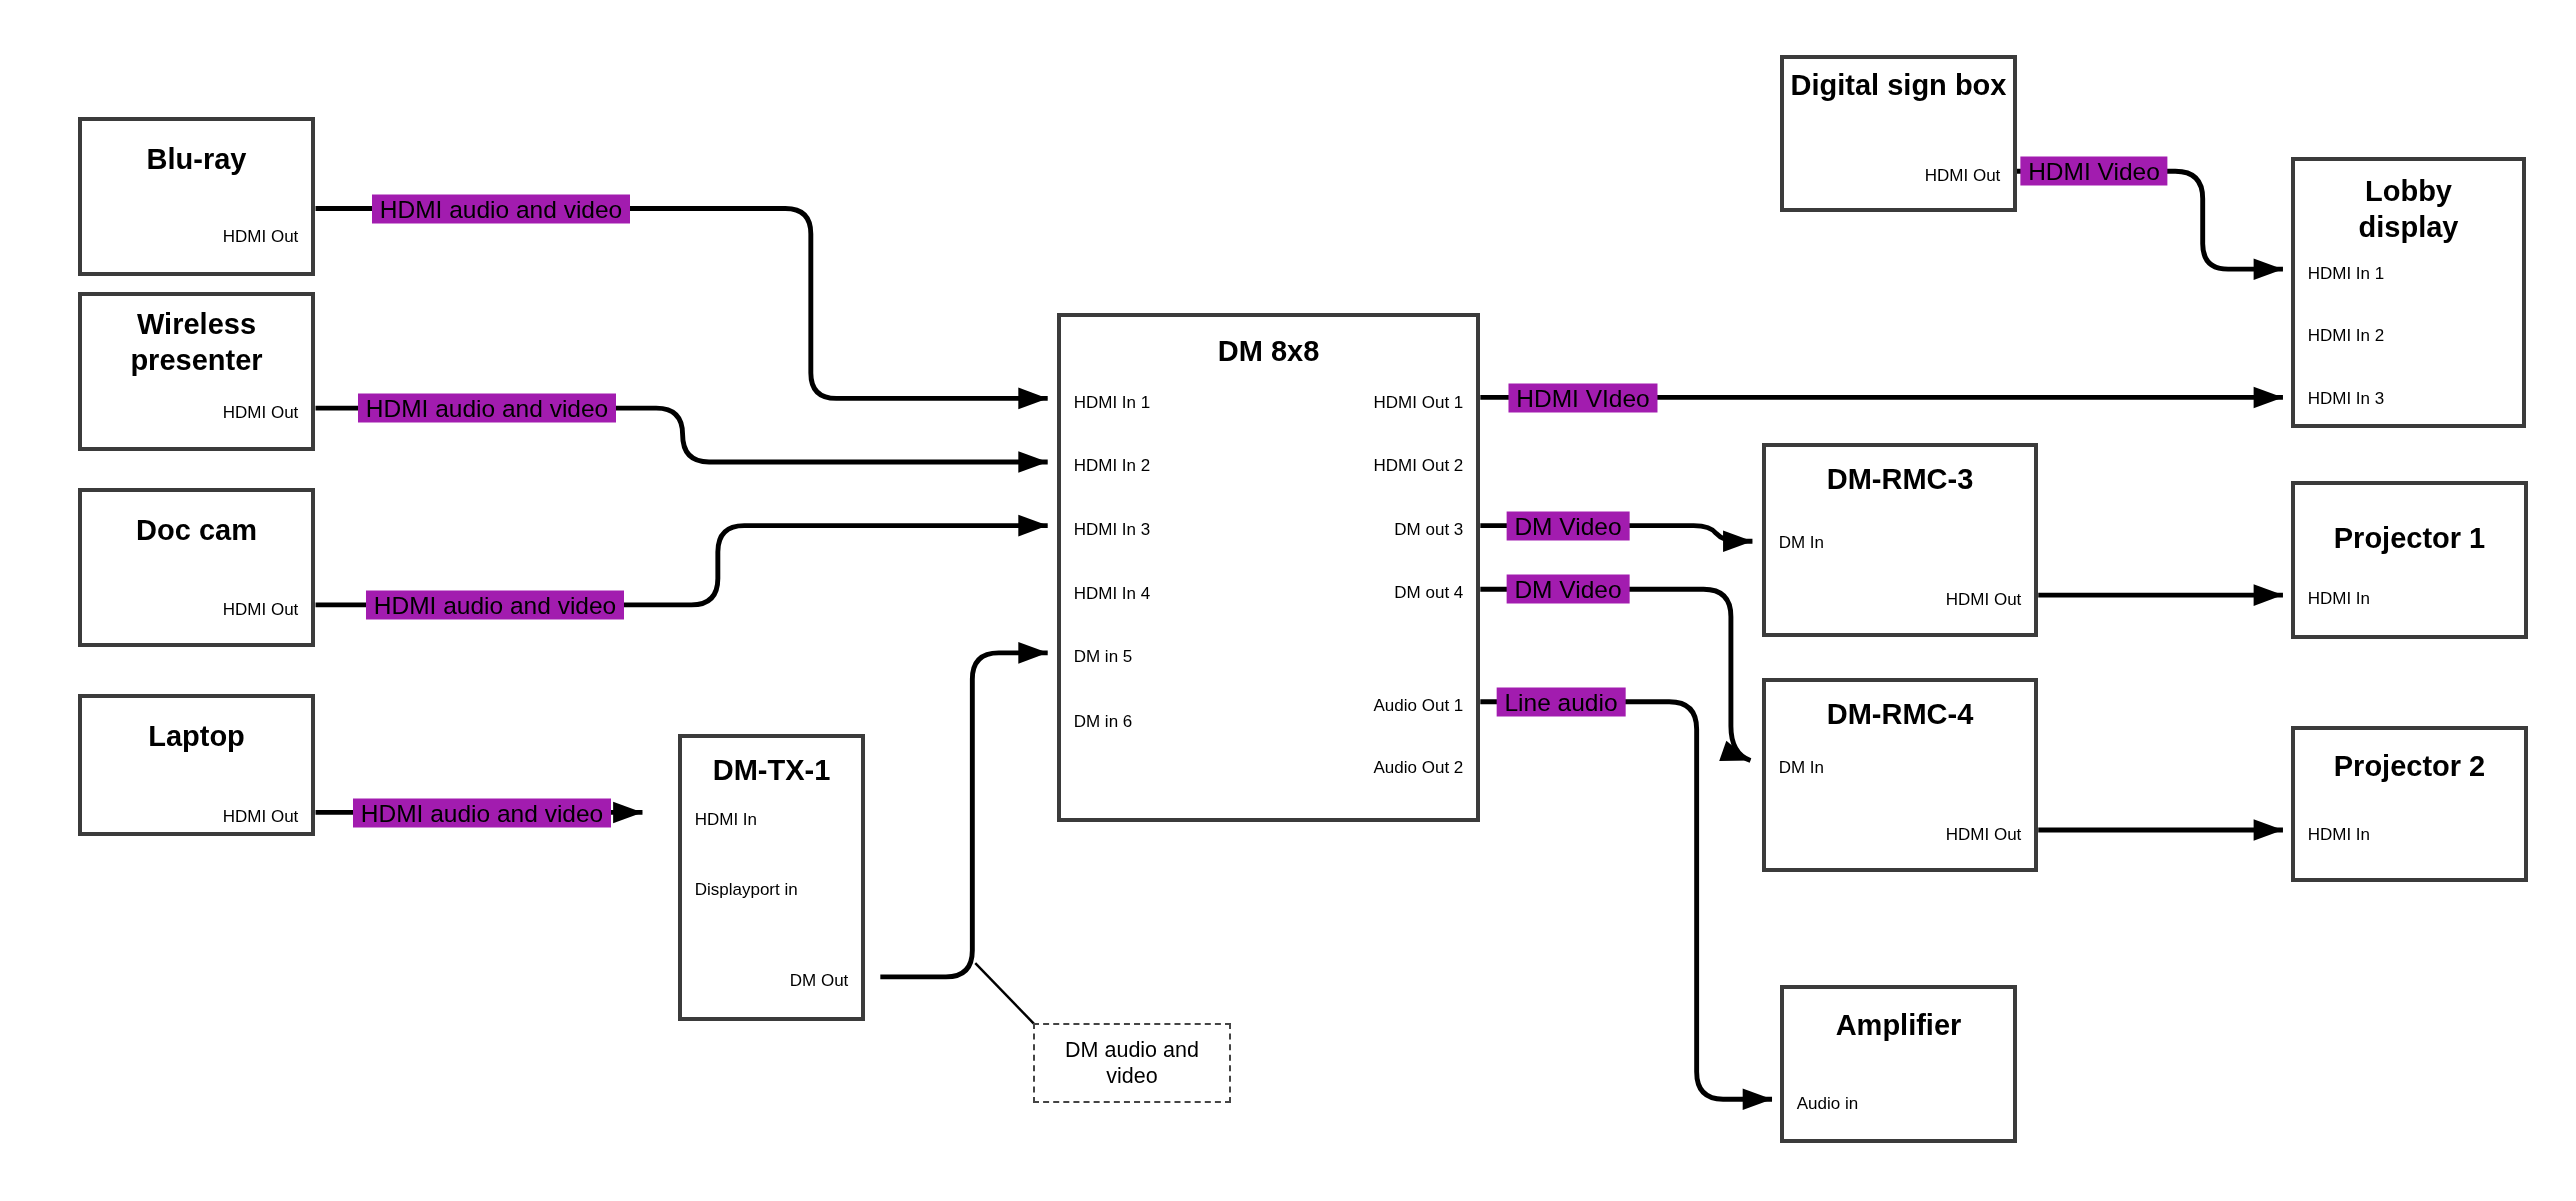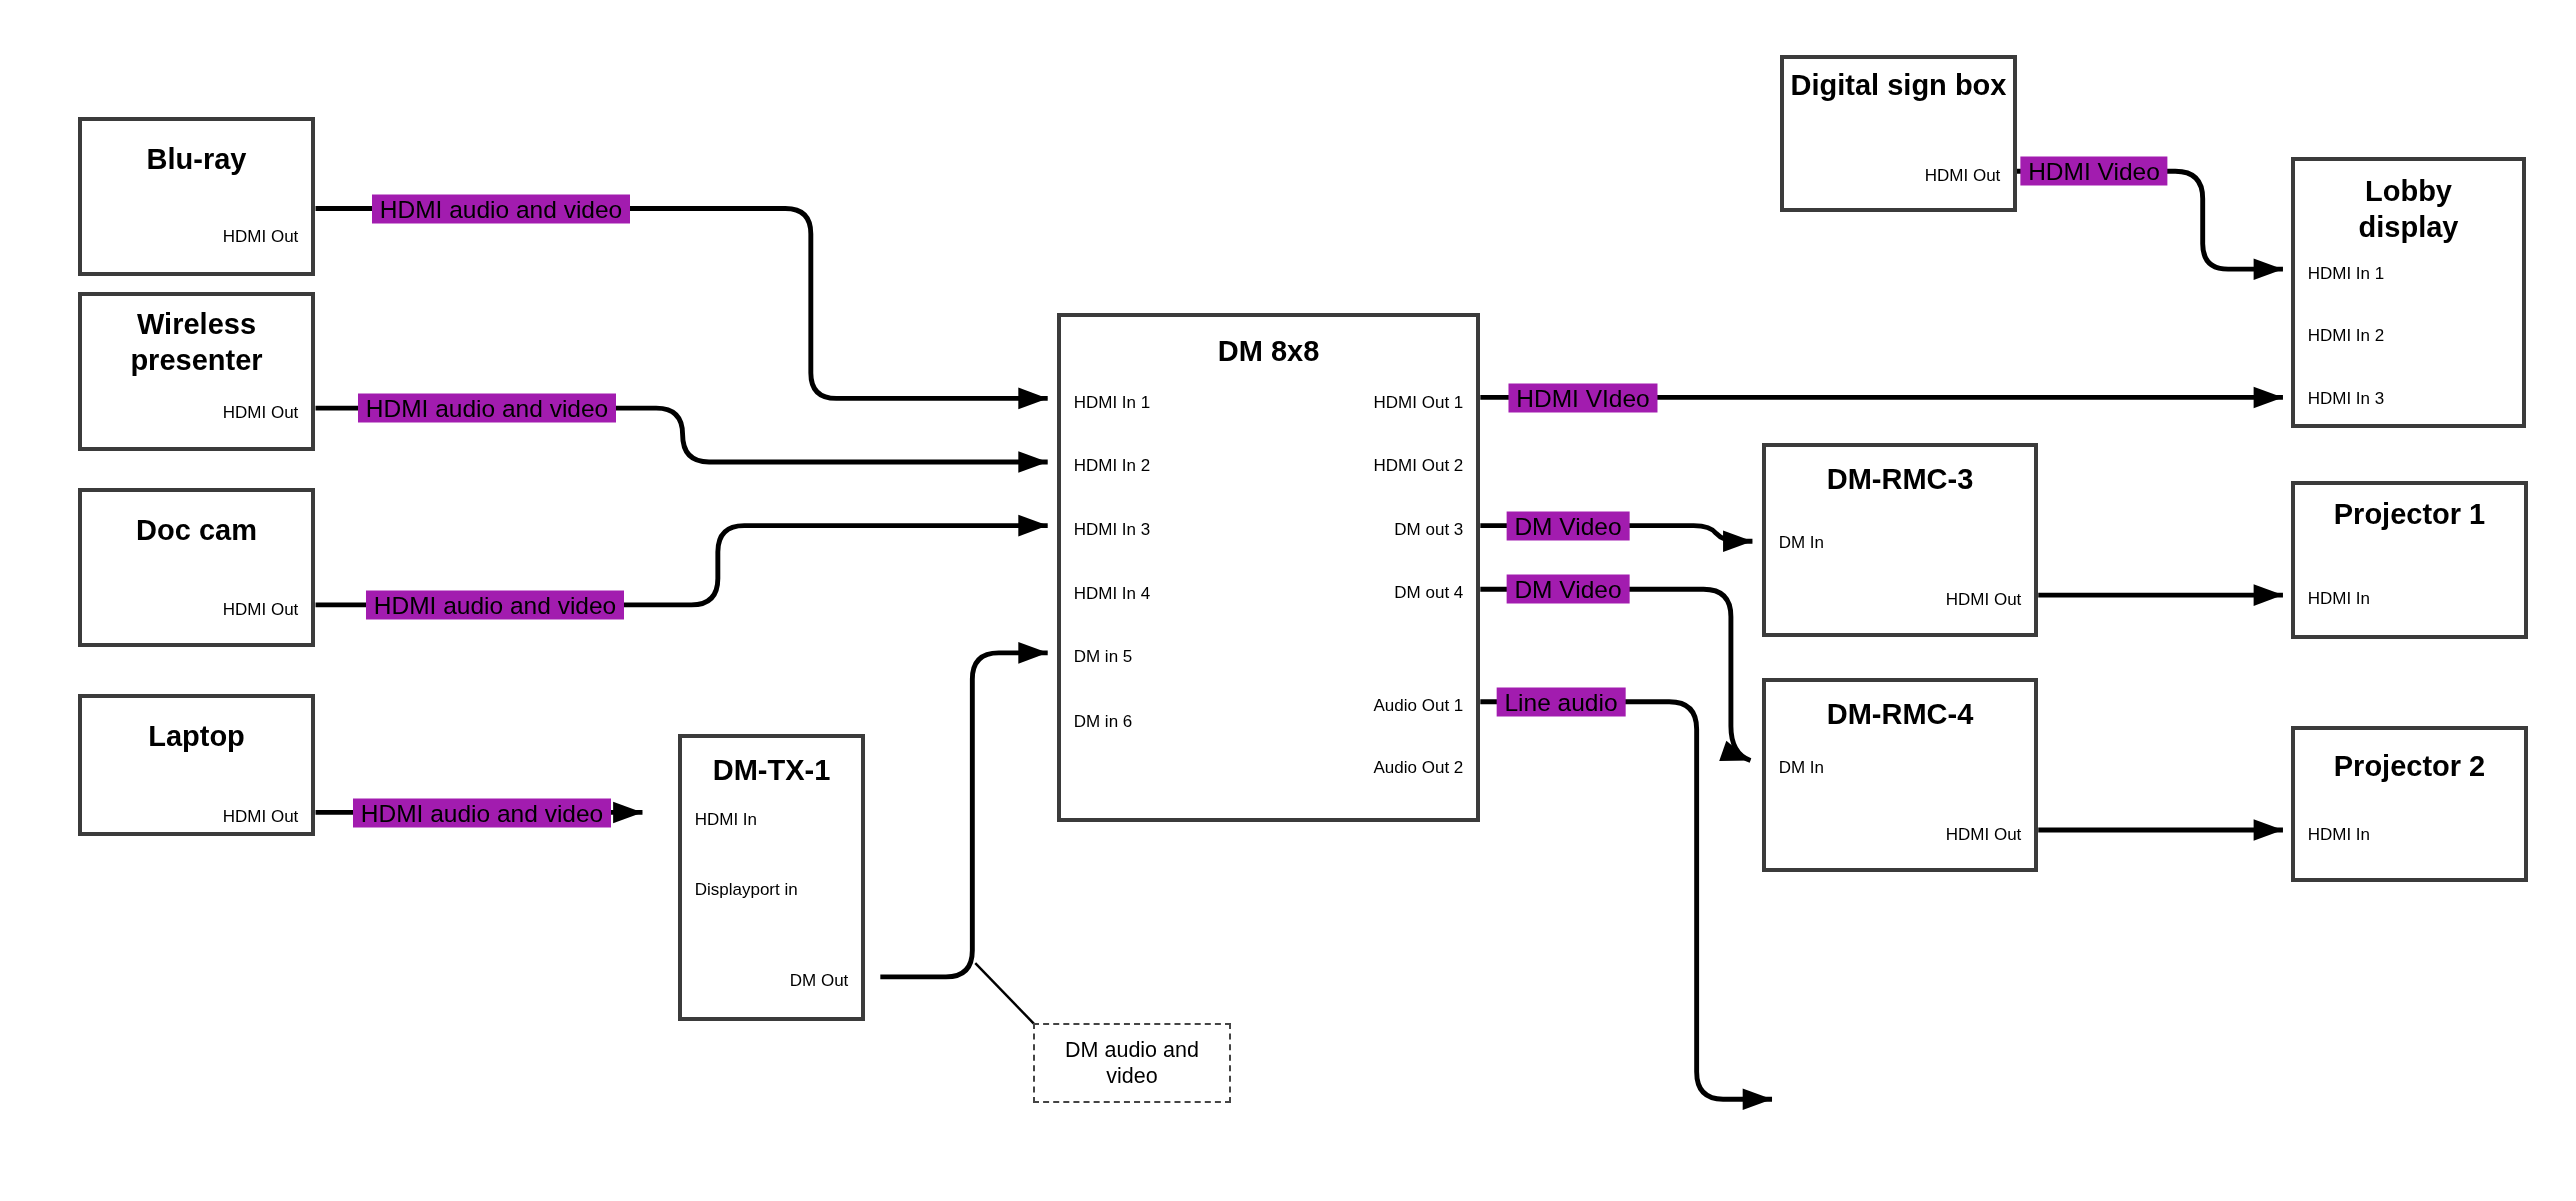--- a/index.html
+++ b/index.html
@@ -101,36 +101,40 @@
     <div class="port left" style="top:159px;">HDMI In 2</div>
     <div class="port left" style="top:222px;">HDMI In 3</div>
   </div>
 
   <div class="box" style="left:1762px;top:443px;width:276px;height:194px;padding-top:13.7px;">
     <div class="title">DM-RMC-3</div>
     <div class="port left" style="top:80px;">DM In</div>
     <div class="port right" style="top:137px;">HDMI Out</div>
   </div>
 
-  <div class="box" style="left:2291px;top:481px;width:237px;height:158px;padding-top:11px;">
+  <div class="box" style="left:2291px;top:481px;width:237px;height:158px;padding-top:35px;">
     <div class="title">Projector 1</div>
     <div class="port left" style="top:98px;">HDMI In</div>
   </div>
 
   <div class="box" style="left:1762px;top:678px;width:276px;height:194px;padding-top:13.7px;">
     <div class="title">DM-RMC-4</div>
     <div class="port left" style="top:70px;">DM In</div>
     <div class="port right" style="top:137px;">HDMI Out</div>
   </div>
 
   <div class="box" style="left:2291px;top:726px;width:237px;height:156px;padding-top:17.6px;">
     <div class="title">Projector 2</div>
     <div class="port left" style="top:89px;">HDMI In</div>
   </div>
 
+  <div class="box" style="left:1780px;top:985px;width:237px;height:158px;padding-top:17.6px;">
+    <div class="title">Amplifier</div>
+    <div class="port left" style="top:99px;">Audio in</div>
+  </div>
 
   <div class="callout" style="left:1033px;top:1023px;width:198px;height:80px;">DM audio and video</div>
 
   <div class="wire-label" style="left:501px;top:209px;">HDMI audio and video</div>
   <div class="wire-label" style="left:487px;top:408px;">HDMI audio and video</div>
   <div class="wire-label" style="left:495px;top:605px;">HDMI audio and video</div>
   <div class="wire-label" style="left:482px;top:813px;">HDMI audio and video</div>
   <div class="wire-label" style="left:1583px;top:398px;">HDMI VIdeo</div>
   <div class="wire-label" style="left:1568px;top:526px;">DM Video</div>
   <div class="wire-label" style="left:1568px;top:589px;">DM Video</div>

